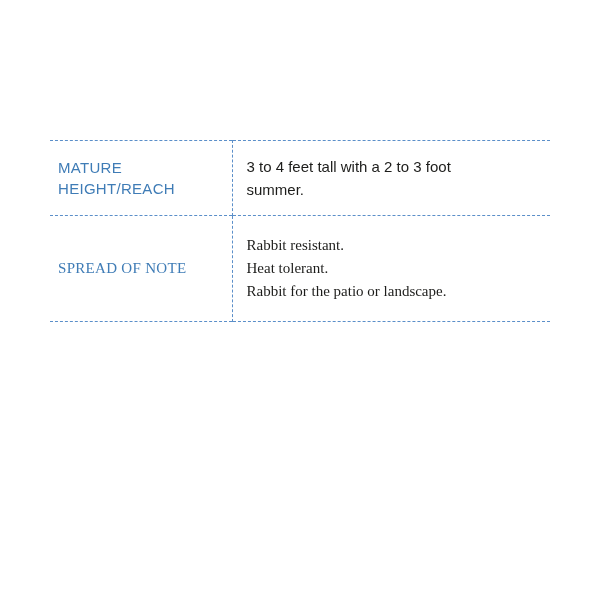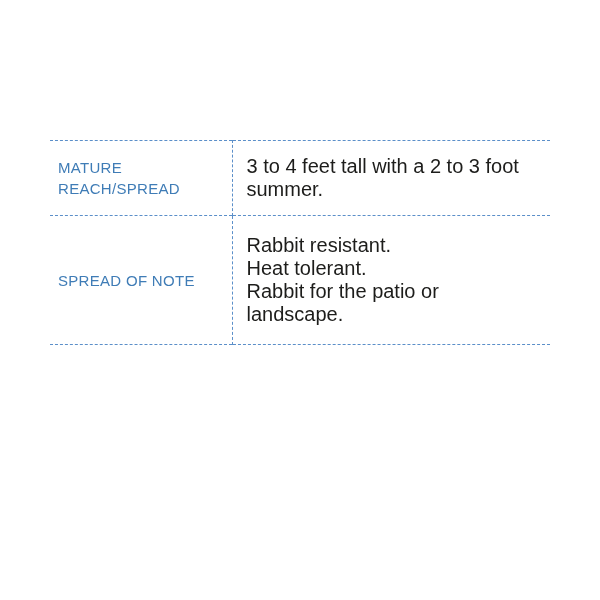--- a/index.html
+++ b/index.html
@@ -48,46 +48,47 @@
     color: #3f7cb6;
     font-size: 15px;
     line-height: 21px;
     letter-spacing: 0.3px;
     padding: 14px 16px 14px 8px;
     box-sizing: border-box;
   }
 
   td.value-cell {
     color: #1d1d1b;
-    font-size: 20px;
+    font-size: 15px;
     line-height: 23px;
     padding: 14px 10px 14px 14px;
     box-sizing: border-box;
   }
 
   .value-line {
     display: block;
   }
 
   .row-facts td.label-cell,
   .row-facts td.value-cell {
     padding-top: 18px;
     padding-bottom: 18px;
+    font-family: Liberation Serif, serif;
   }
 </style>
 </head>
 <body>
 
 <div class="page">
   <table class="spec-table">
     <tbody>
       <tr class="row">
         <td class="label-cell">
           <span class="value-line">MATURE</span>
-          <span class="value-line">REACH/SPREAD</span>
+          <span class="value-line">HEIGHT/REACH</span>
         </td>
         <td class="value-cell">
           <span class="value-line">3 to 4 feet tall with a 2 to 3 foot</span>
           <span class="value-line">summer.</span>
         </td>
       </tr>
       <tr class="row row-facts">
         <td class="label-cell">
           <span class="value-line">SPREAD OF NOTE</span>
         </td>

